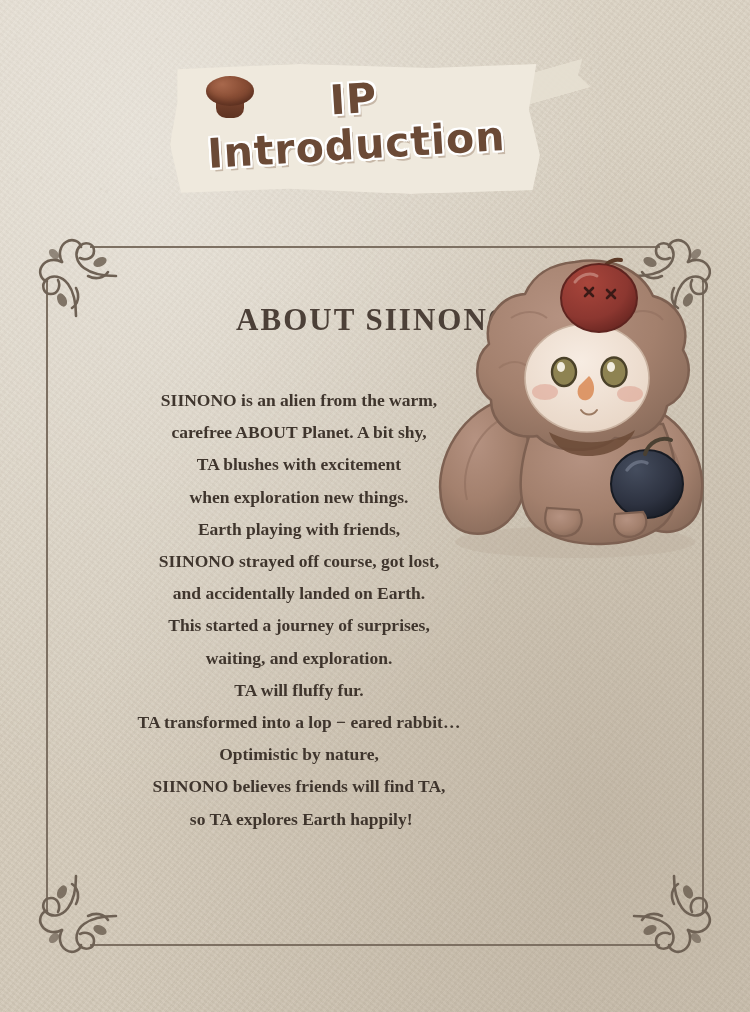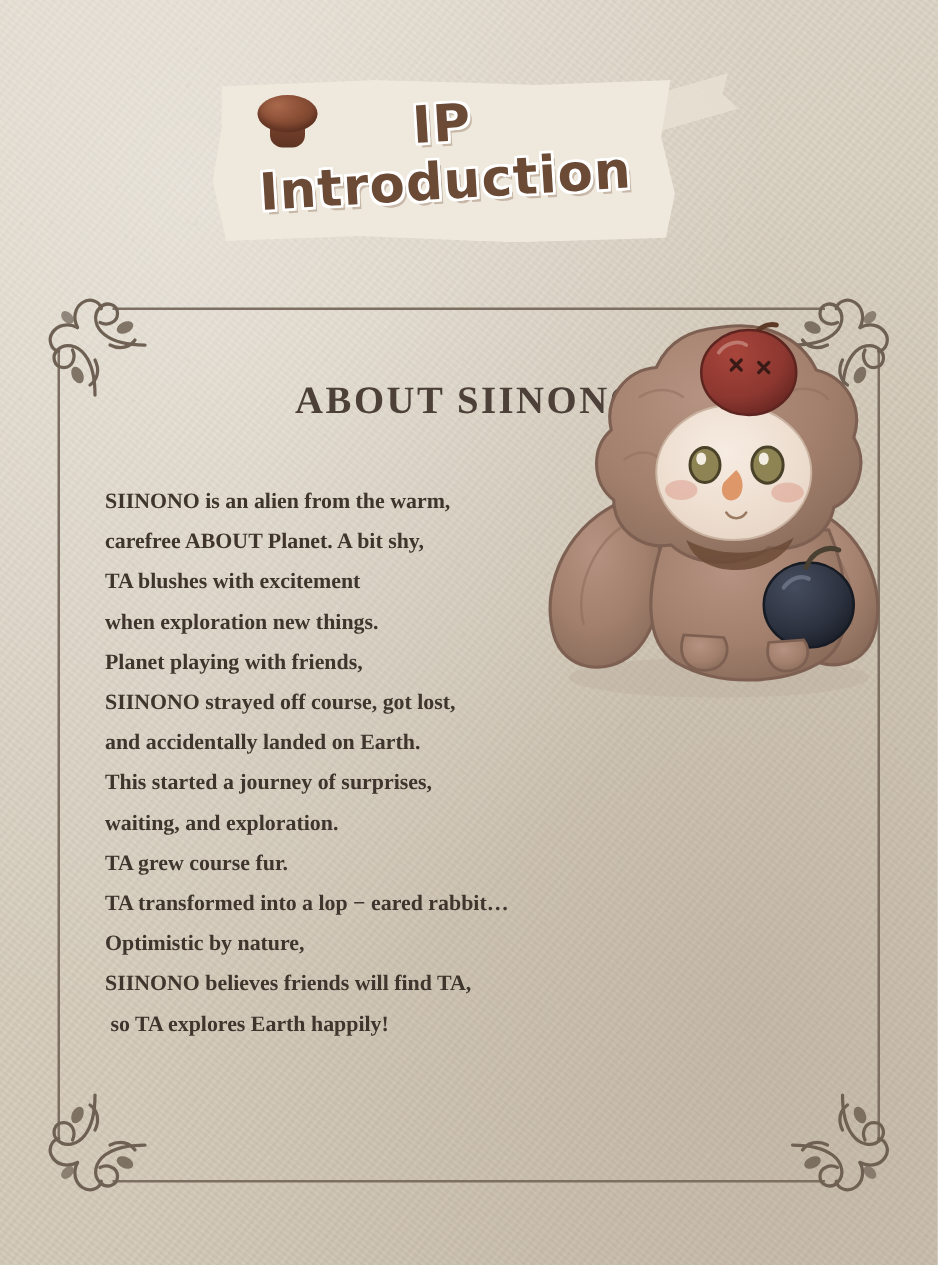--- a/index.html
+++ b/index.html
@@ -156,20 +156,21 @@
     position: absolute;
     left: 38px;
     top: 138px;
     width: 430px;
     font-family: "Liberation Serif", serif;
     font-weight: bold;
     font-size: 17.5px;
     line-height: 32.2px;
     color: #3f352d;
     z-index: 3;
+    text-align: center;
   }
   .body-text .line { white-space: pre; }
 
   
   .character {
     position: absolute;
     left: 415px;
     top: 170px;
     width: 320px;
     height: 400px;
@@ -255,26 +256,26 @@
     </svg>
   </div>
 
   <div class="about-title">ABOUT SIINONO</div>
 
   <div class="body-text">
     <div class="line">SIINONO is an alien from the warm,</div>
     <div class="line">carefree ABOUT Planet. A bit shy,</div>
     <div class="line">TA blushes with excitement</div>
     <div class="line">when exploration new things.</div>
-    <div class="line">Planet playing with friends,</div>
+    <div class="line">Earth playing with friends,</div>
     <div class="line">SIINONO strayed off course, got lost,</div>
     <div class="line">and accidentally landed on Earth.</div>
     <div class="line">This started a journey of surprises,</div>
     <div class="line">waiting, and exploration.</div>
-    <div class="line">TA grew course fur.</div>
+    <div class="line">TA will fluffy fur.</div>
     <div class="line">TA transformed into a lop − eared rabbit…</div>
     <div class="line">Optimistic by nature,</div>
     <div class="line">SIINONO believes friends will find TA,</div>
     <div class="line"> so TA explores Earth happily!</div>
   </div>
 </div>
 
 <div class="character">
   <svg viewBox="0 0 320 400" width="320" height="400" aria-hidden="true">
     <defs>

